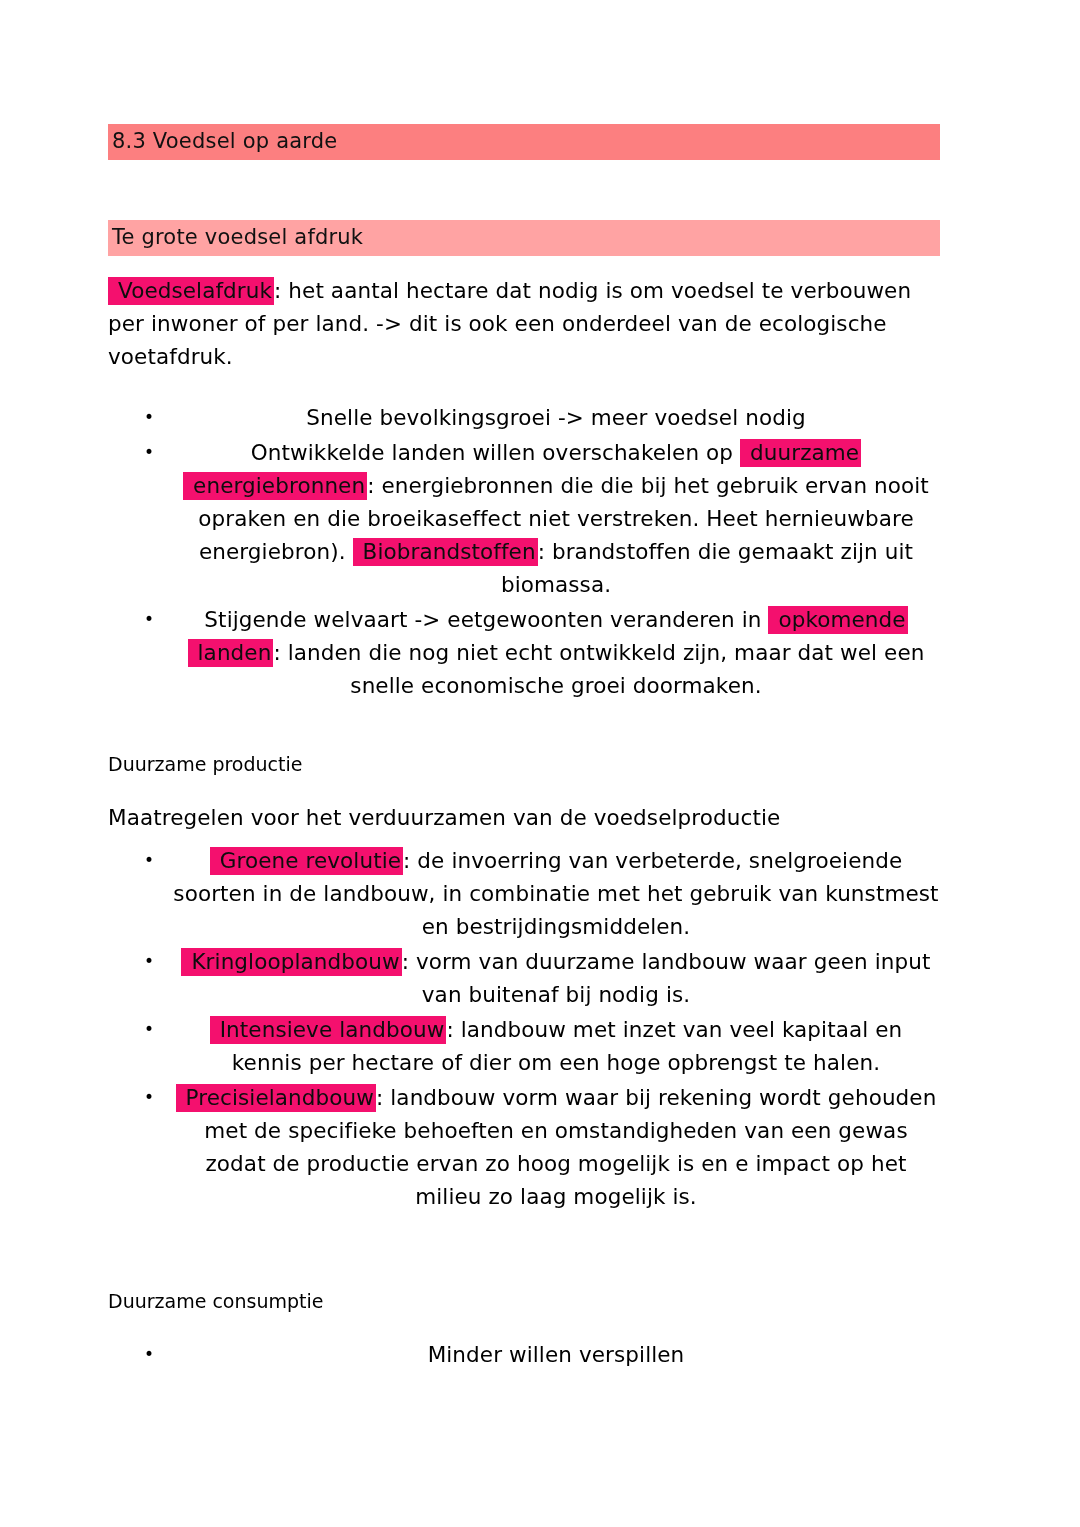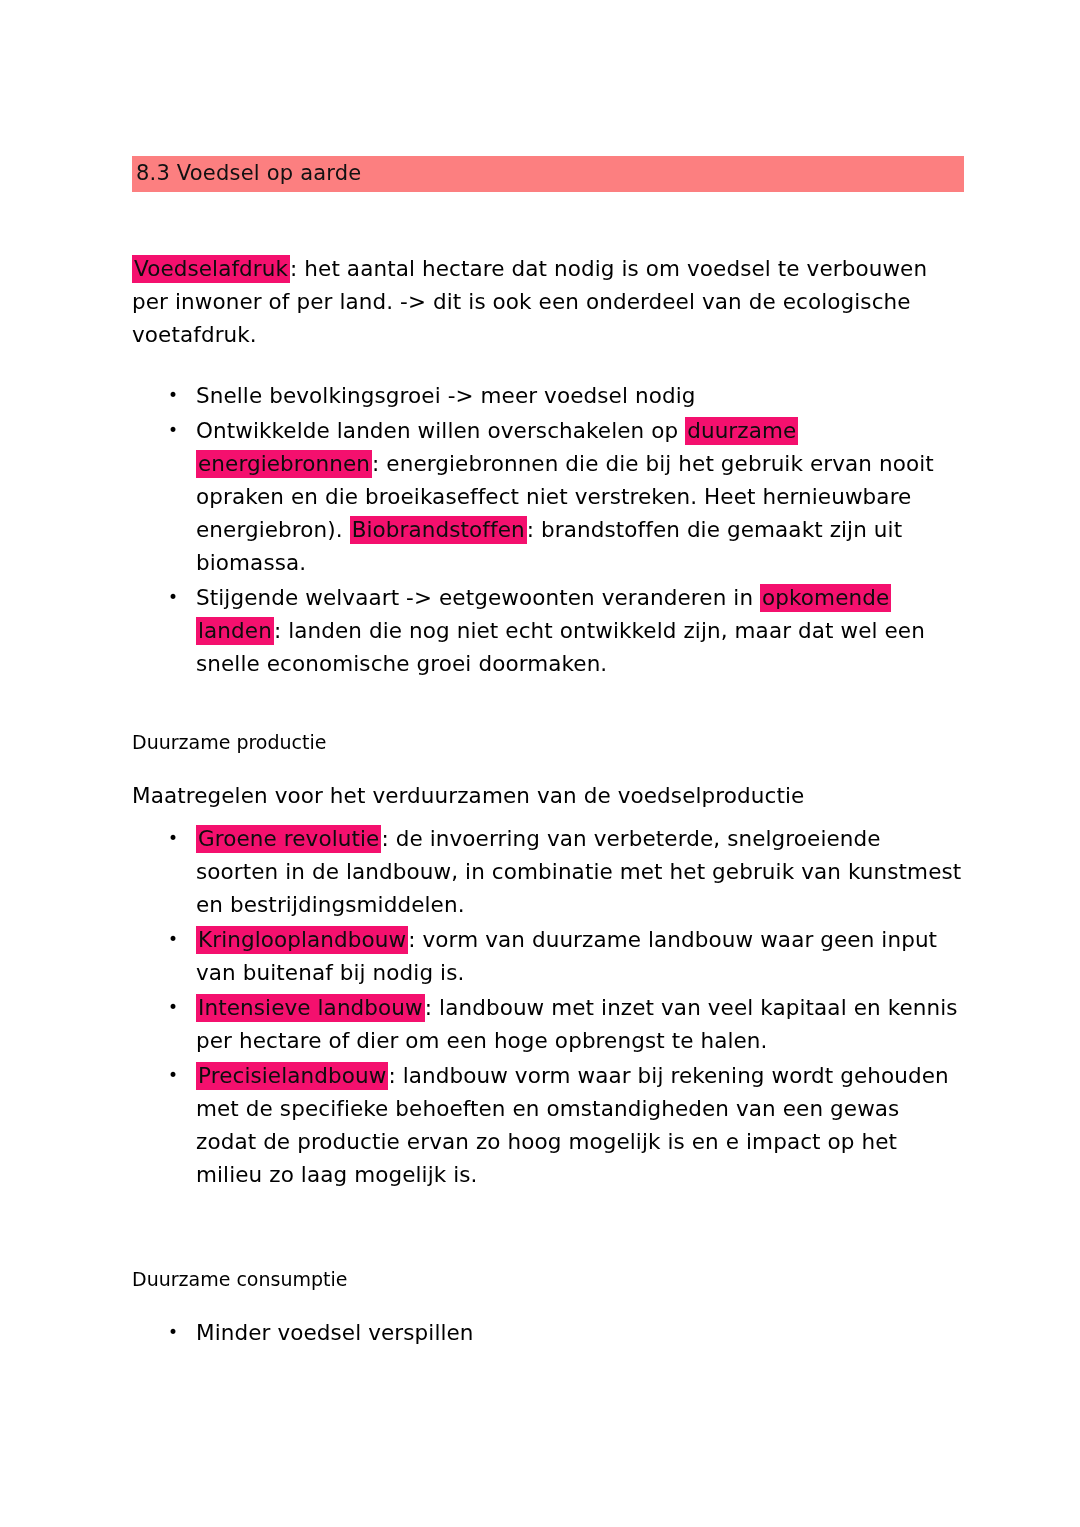--- a/index.html
+++ b/index.html
@@ -17,24 +17,23 @@
   }
   .page {
     position: absolute;
     left: 0; top: 0;
     width: 1080px;
     height: 1527px;
     background: #ffffff;
   }
   .content {
     position: absolute;
-    left: 132px;
+    left: 108px;
     top: 124px;
     width: 832px;
-    margin-top: 32px;
   }
 
   
   .banner {
     display: block;
     width: 832px;
     box-sizing: border-box;
     padding: 4px 4px 6px 4px;
     font-size: 21px;
     line-height: 26px;
@@ -66,20 +65,21 @@
   }
   .gap-lg { height: 44px; }
   .gap-xl { height: 70px; }
   .gap-sm { height: 12px; }
 
   
   ul.bullets {
     list-style: none;
     margin: 0 0 0 0;
     padding: 0;
+    text-align: center;
   }
   ul.bullets > li {
     position: relative;
     padding-left: 64px;
     font-size: 21.5px;
     line-height: 33px;
     letter-spacing: .1px;
     margin-bottom: 2px;
     width: 832px;
     box-sizing: border-box;
@@ -91,33 +91,34 @@
     top: 0;
     font-size: 17px;
     line-height: 33px;
     color: #000;
   }
 
   
   .hl {
     background: #f4106e;
     color: #0d0d0d;
-    padding: 1px 2px 2px 2px;
+    padding: 1px 2px 2px 10px;
     box-decoration-break: clone;
     -webkit-box-decoration-break: clone;
   }
 </style>
 </head>
 <body>
 
 <div class="page">
   <div class="content">
 
     <div class="banner banner-main">8.3 Voedsel op aarde</div>
 
+    <div class="banner banner-sub">Te grote voedsel afdruk</div>
 
     <p class="para"><span class="hl">Voedselafdruk</span><span>: het aantal hectare dat nodig is om voedsel te verbouwen per inwoner of per land. -&gt; dit is ook een onderdeel van de ecologische voetafdruk.</span></p>
 
     <div class="gap-sm"></div>
 
 
     <ul class="bullets">
       <li><span>Snelle bevolkingsgroei -&gt; meer voedsel nodig</span></li>
       <li><span>Ontwikkelde landen willen overschakelen op </span><span class="hl">duurzame energiebronnen</span><span>: energiebronnen die die bij het gebruik ervan nooit opraken en die broeikaseffect niet verstreken. Heet hernieuwbare energiebron). </span><span class="hl">Biobrandstoffen</span><span>: brandstoffen die gemaakt zijn uit biomassa.</span></li>
       <li><span>Stijgende welvaart -&gt; eetgewoonten veranderen in </span><span class="hl">opkomende landen</span><span>: landen die nog niet echt ontwikkeld zijn, maar dat wel een snelle economische groei doormaken.</span></li>
@@ -133,17 +134,17 @@
       <li><span class="hl">Kringlooplandbouw</span><span>: vorm van duurzame landbouw waar geen input van buitenaf bij nodig is.</span></li>
       <li><span class="hl">Intensieve landbouw</span><span>: landbouw met inzet van veel kapitaal en kennis per hectare of dier om een hoge opbrengst te halen.</span></li>
       <li><span class="hl">Precisielandbouw</span><span>: landbouw vorm waar bij rekening wordt gehouden met de specifieke behoeften en omstandigheden van een gewas zodat de  productie ervan zo hoog mogelijk is en e impact op het milieu zo laag mogelijk is.</span></li>
     </ul>
 
     <div class="gap-xl"></div>
 
     <p class="section-label">Duurzame consumptie</p>
 
     <ul class="bullets">
-      <li><span>Minder voedsel verspillen</span></li>
+      <li><span>Minder willen verspillen</span></li>
     </ul>
 
   </div>
 </div>
 
 </body></html>

